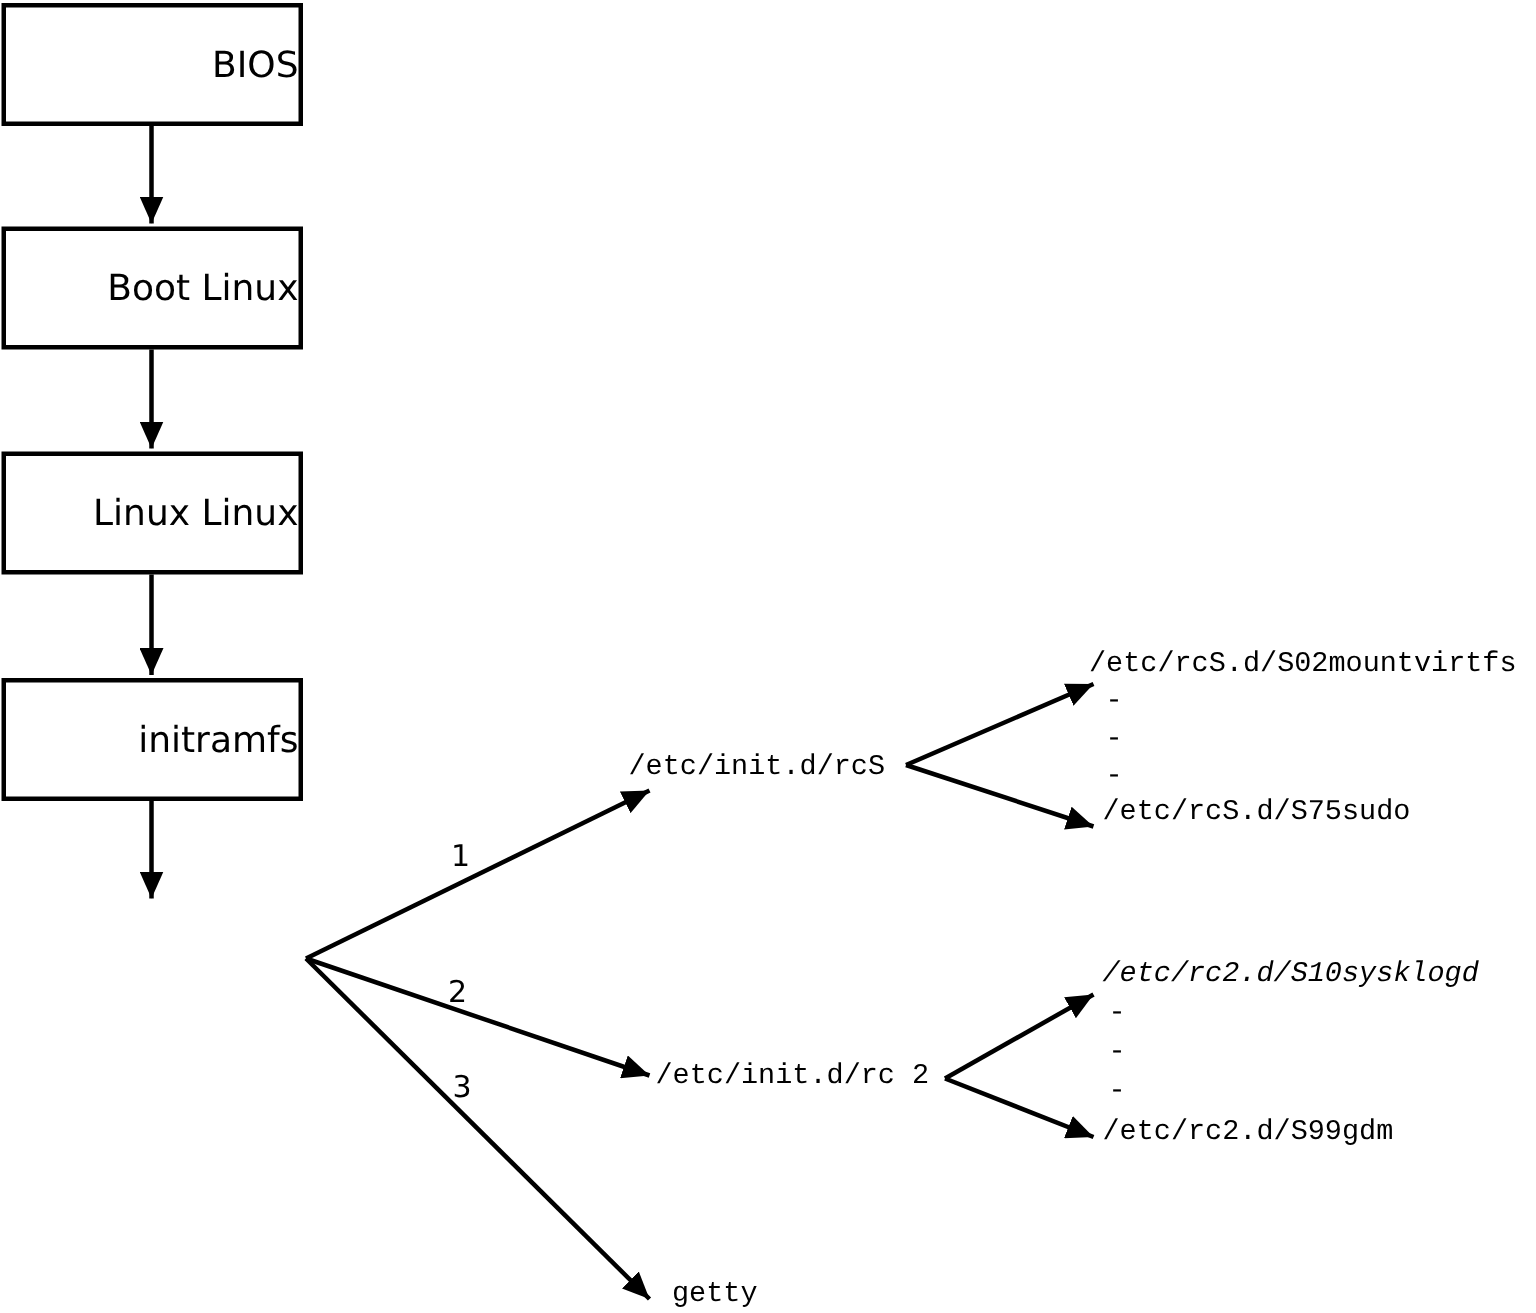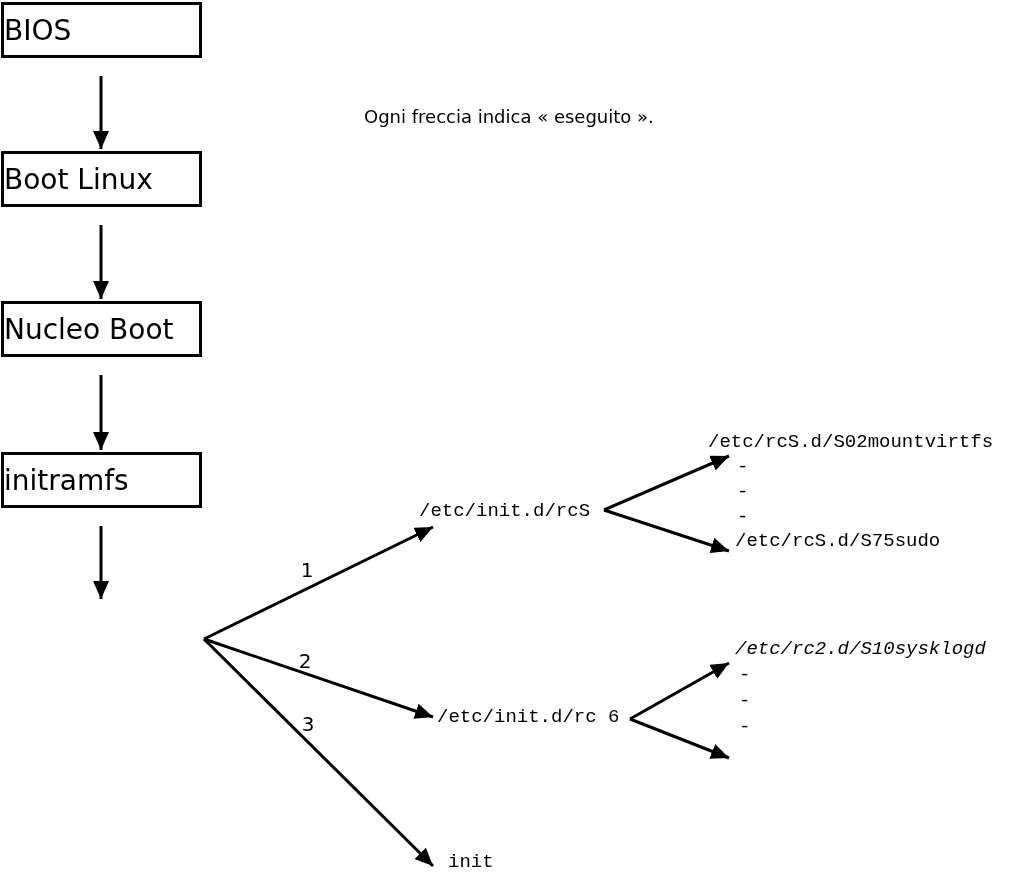--- a/index.html
+++ b/index.html
@@ -15,26 +15,26 @@
     background: #ffffff;
     overflow: hidden;
   }
   svg.arrow-layer {
     position: absolute; left: 0; top: 0;
     width: 1024px; height: 875px;
   }
   .box {
     position: absolute;
     left: 1px;
-    width: 201px; height: 56px;
+    width: 201px; height: 82px;
     border: 3px solid #000;
     box-sizing: border-box;
     background: #fff;
-    display: flex; align-items: center; justify-content: flex-start;
-    font-size: 28px;
+    display: flex; align-items: center; justify-content: flex-end;
+    font-size: 24px;
     white-space: nowrap;
   }
   .box-bios      { top: 2px; }
   .box-bootldr   { top: 151px; }
   .box-nucleo    { top: 301px; }
   .box-initramfs { top: 452px; }
   .box-init      { top: 601px; }
 
   .caption {
     position: absolute;
@@ -54,21 +54,21 @@
 
   .mono {
     position: absolute;
     font-family: "Liberation Mono", "DejaVu Sans Mono", monospace;
     font-size: 19px; line-height: 19px;
     white-space: pre;
   }
   .t-rcs       { left: 419px; top: 502px; }
   .t-rc2       { left: 437px; top: 708px; }
   .t-getty     { left: 448px; top: 853px; }
-  .t-rcs-first { left: 708px; top: 433px; font-family: Liberation Mono, monospace; }
+  .t-rcs-first { left: 726px; top: 433px; font-family: Liberation Mono, monospace; }
   .t-rcs-d1    { left: 737px; top: 458px; }
   .t-rcs-d2    { left: 737px; top: 483px; }
   .t-rcs-d3    { left: 737px; top: 508px; }
   .t-rcs-last  { left: 735px; top: 532px; text-align: center; }
   .t-rc2-first { left: 735px; top: 640px; font-style: italic; }
   .t-rc2-d1    { left: 739px; top: 666px; }
   .t-rc2-d2    { left: 739px; top: 692px; }
   .t-rc2-d3    { left: 739px; top: 718px; }
   .t-rc2-last  { left: 735px; top: 745px; }
 </style>
@@ -94,47 +94,47 @@
       <line x1="204" y1="639" x2="433" y2="866" marker-end="url(#ah)"></line>
 
       <line x1="604" y1="510" x2="729" y2="456" marker-end="url(#ah)"></line>
       <line x1="604" y1="510" x2="729" y2="551" marker-end="url(#ah)"></line>
 
       <line x1="630" y1="719" x2="729" y2="663" marker-end="url(#ah)"></line>
       <line x1="630" y1="719" x2="729" y2="758" marker-end="url(#ah)"></line>
     </g>
   </svg>
 
-  <div class="caption">Ogni freccia indica « eseguito ».</div>
 
   <div class="box box-bios">
     <span>BIOS</span>
   </div>
   <div class="box box-bootldr">
     <span>Boot Linux</span>
   </div>
   <div class="box box-nucleo">
-    <span>Nucleo Boot</span>
+    <span>Linux Linux</span>
   </div>
   <div class="box box-initramfs">
     <span>initramfs</span>
   </div>
 
   <div class="branch-num num-1">1</div>
   <div class="branch-num num-2">2</div>
   <div class="branch-num num-3">3</div>
 
   <div class="mono t-rcs">/etc/init.d/rcS</div>
-  <div class="mono t-rc2">/etc/init.d/rc 6</div>
-  <div class="mono t-getty">init</div>
+  <div class="mono t-rc2">/etc/init.d/rc 2</div>
+  <div class="mono t-getty">getty</div>
 
   <div class="mono t-rcs-first">/etc/rcS.d/S02mountvirtfs</div>
   <div class="mono t-rcs-d1">-</div>
   <div class="mono t-rcs-d2">-</div>
   <div class="mono t-rcs-d3">-</div>
   <div class="mono t-rcs-last">/etc/rcS.d/S75sudo</div>
 
   <div class="mono t-rc2-first">/etc/rc2.d/S10sysklogd</div>
   <div class="mono t-rc2-d1">-</div>
   <div class="mono t-rc2-d2">-</div>
   <div class="mono t-rc2-d3">-</div>
+  <div class="mono t-rc2-last">/etc/rc2.d/S99gdm</div>
 
 </div>
 
 </body></html>

